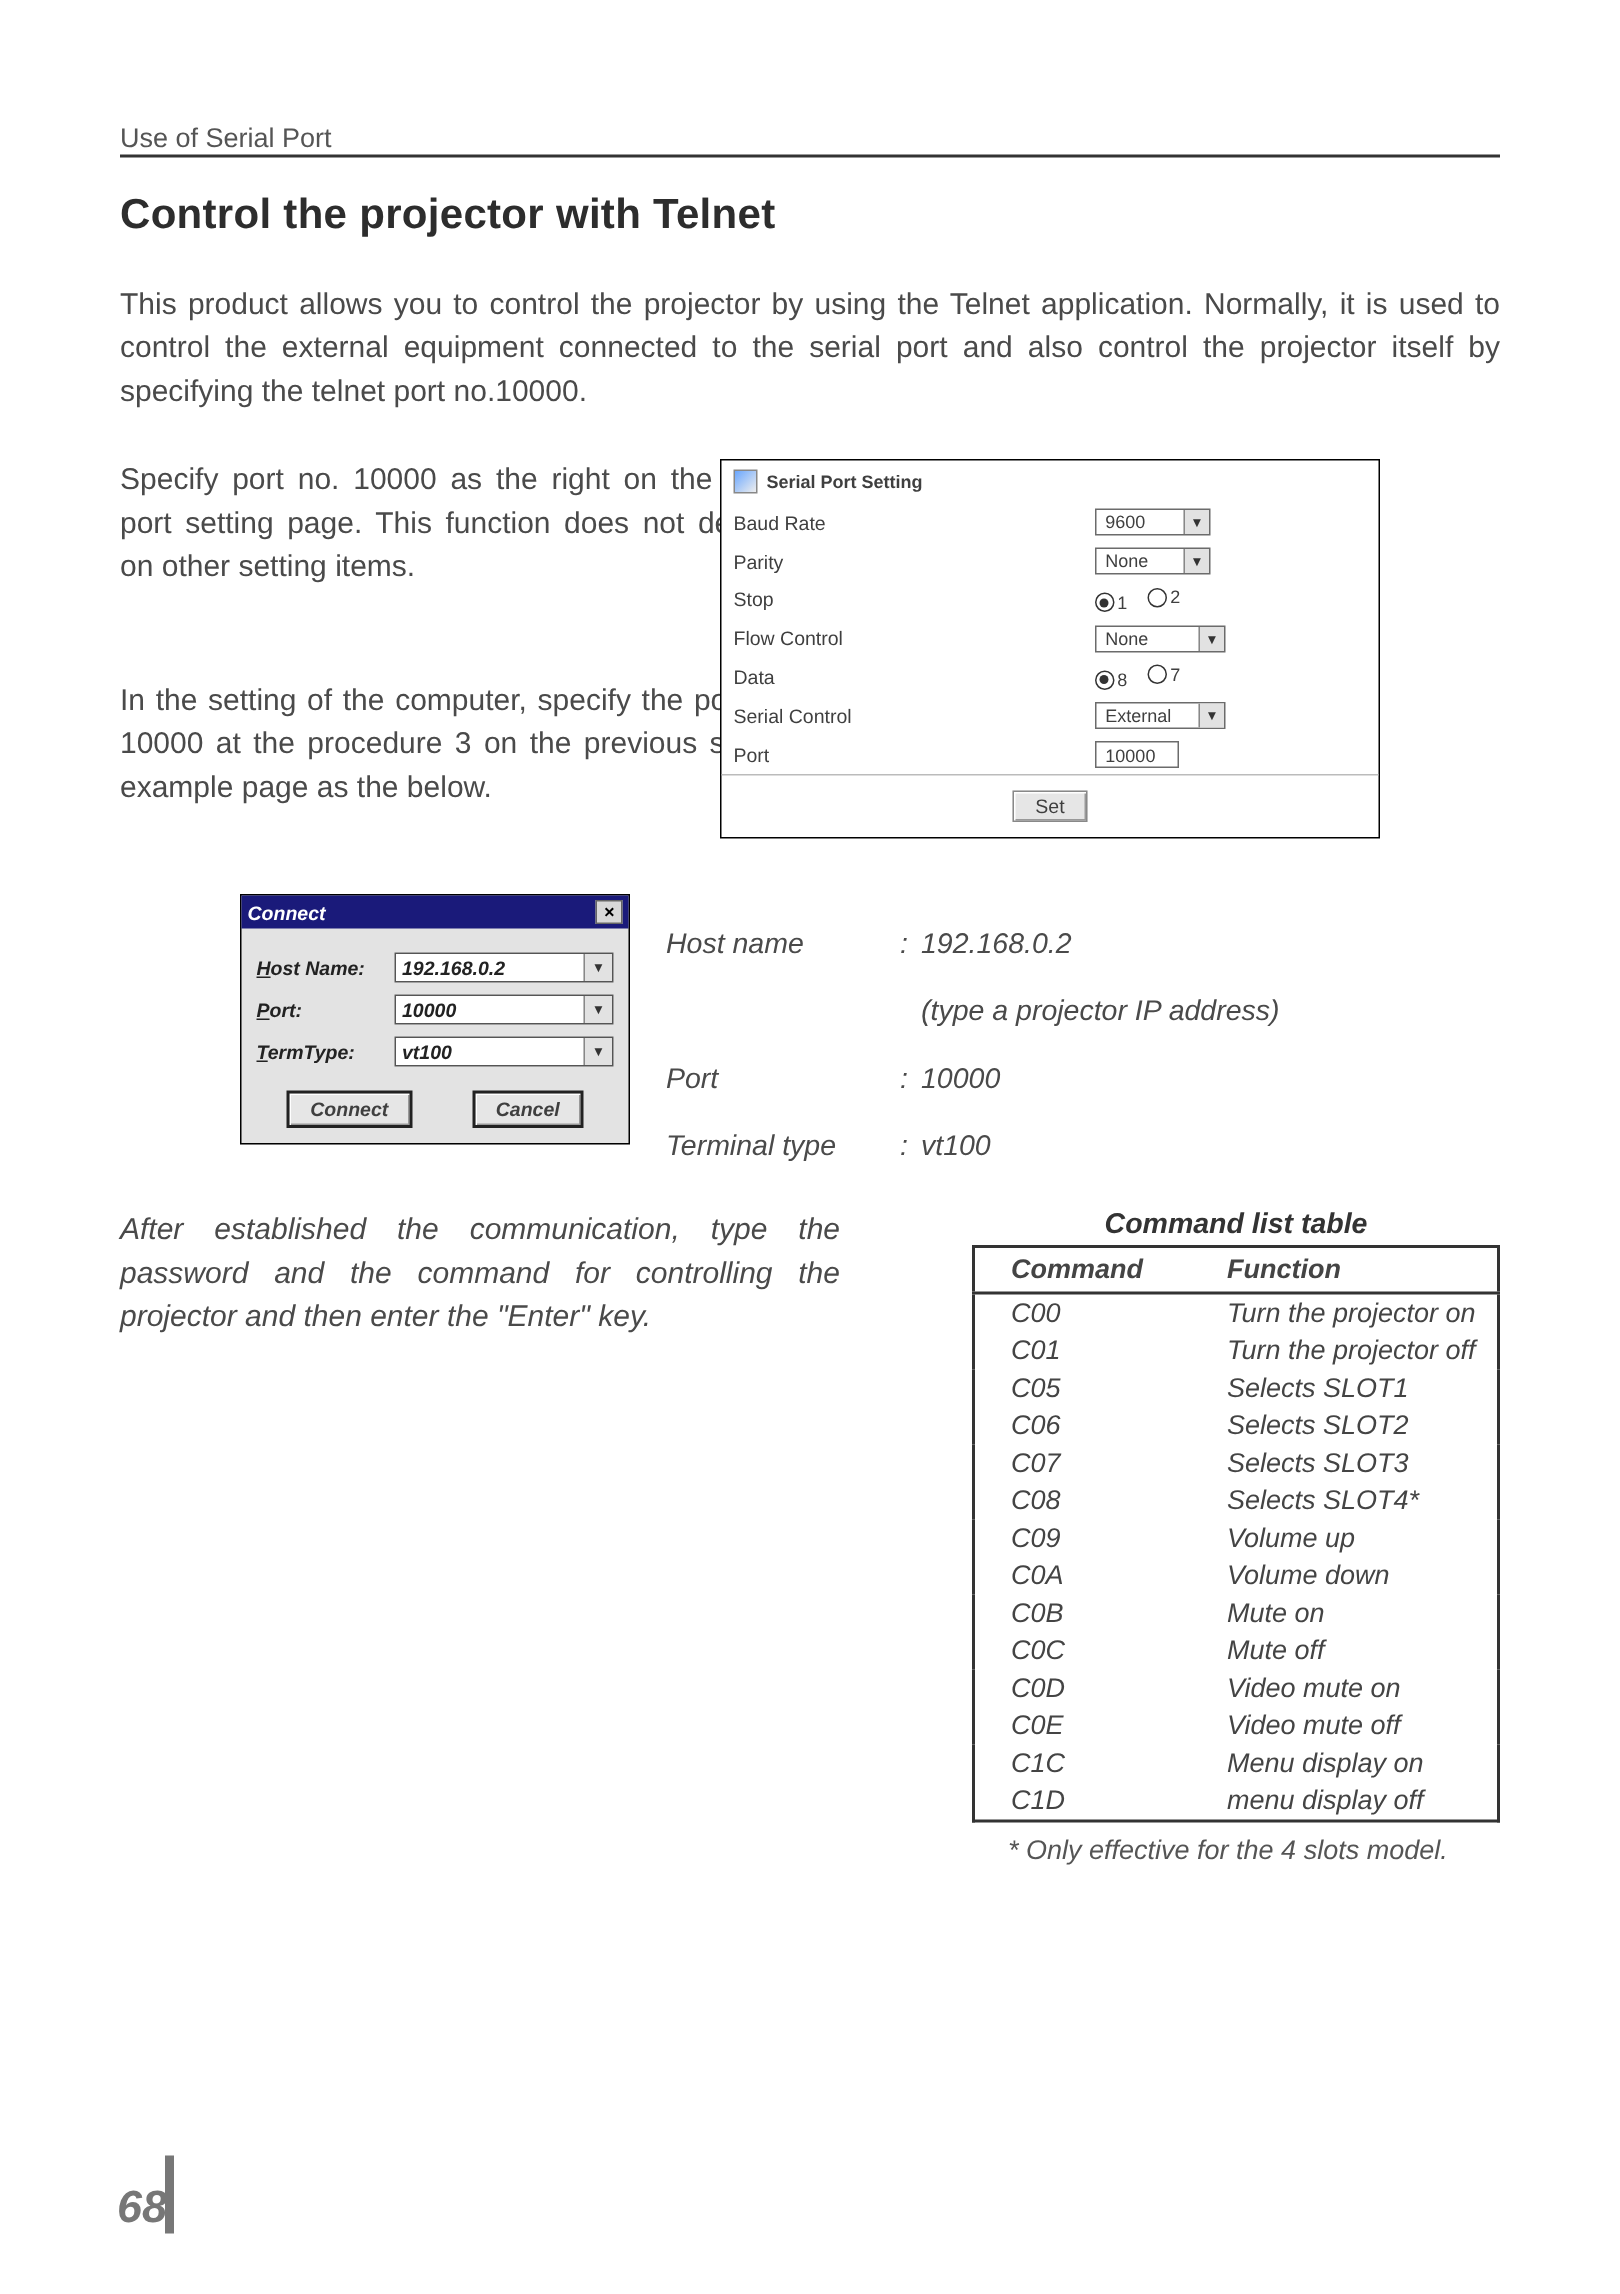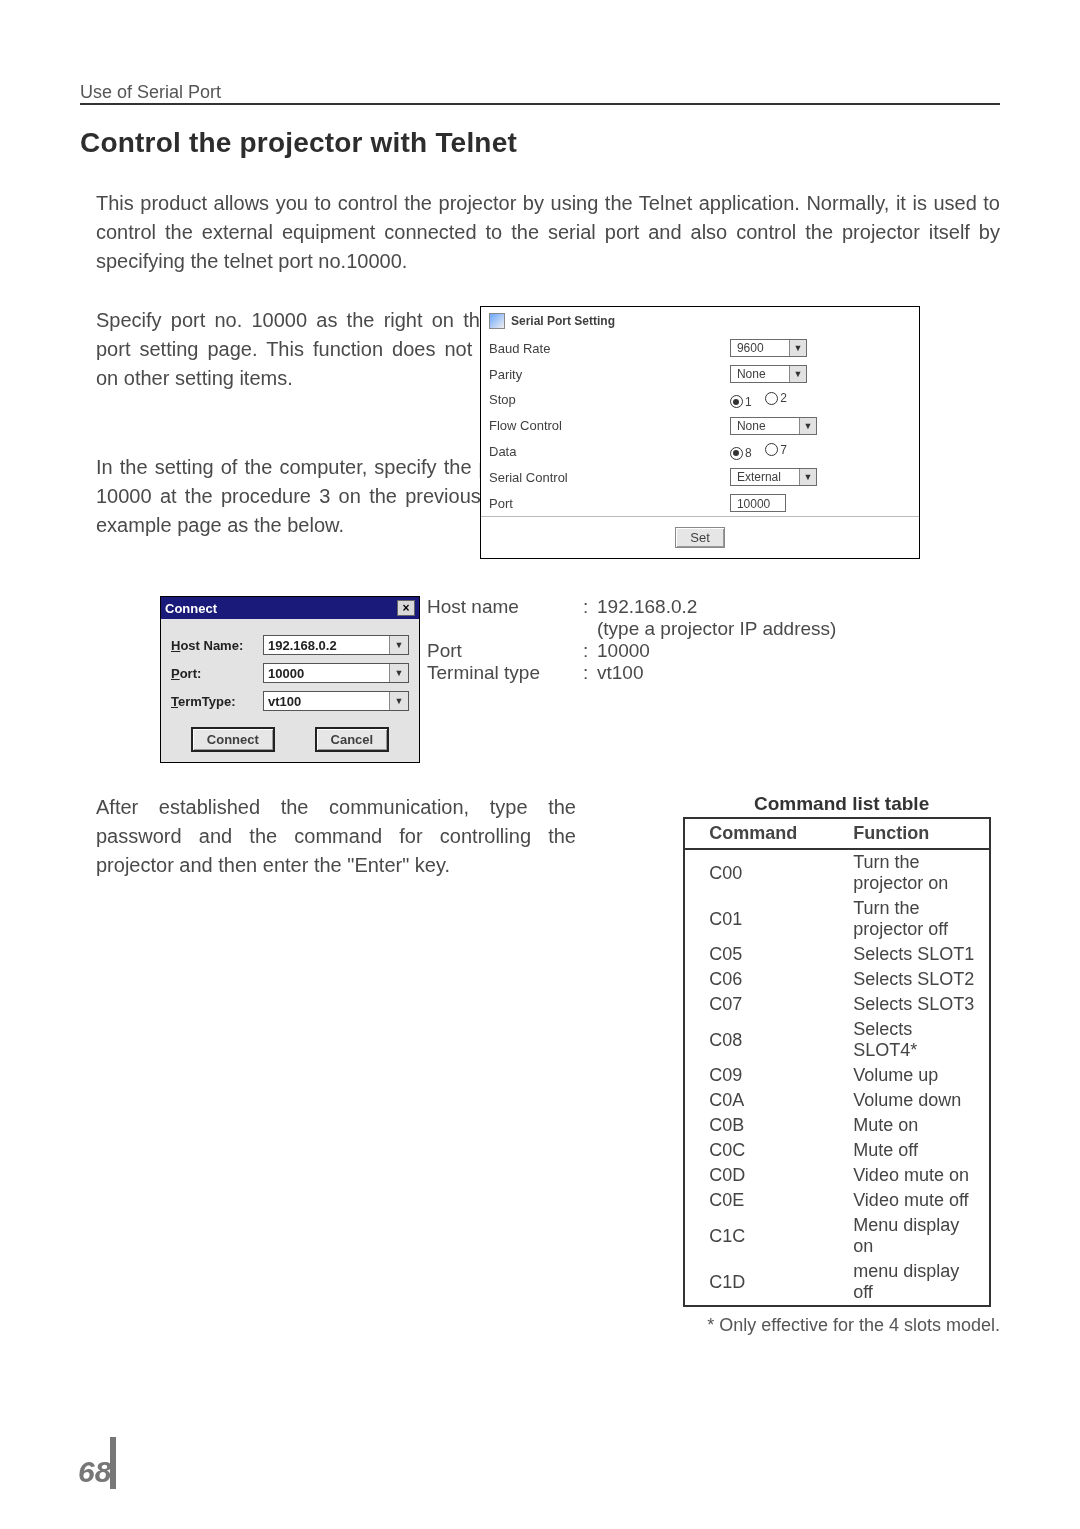--- a/index.html
+++ b/index.html
@@ -31,28 +31,28 @@
     margin-bottom: 30px;
     color: #2d2d2d;
   }
   .para {
     font-size: 20px;
     line-height: 1.45;
     color: #4a4a4a;
     text-align: justify;
     text-justify: inter-word;
     margin-bottom: 30px;
-    margin-left: 16px;
   }
   .para.narrow { width: 452px; }
   .row {
     display: flex;
     flex-direction: row;
-    gap: 7px;
+    gap: 24px;
     margin-bottom: 20px;
+    font-style: italic;
   }
   
   .panel {
     border: 1px solid #000;
     width: 440px;
     font-family: Tahoma, Arial, sans-serif;
     font-size: 13px;
     background: #fff;
     box-sizing: border-box;
     position: absolute;
@@ -197,38 +197,38 @@
     background:#e6e6e6;
     font-size:13px; font-weight:bold;
     padding: 3px 14px;
     box-shadow: 1px 1px 0 #fff inset, -1px -1px 0 #999 inset;
   }
   
   .kv {
     font-size: 19px;
     color: #4a4a4a;
   }
-  .kv-row { display:flex; }
+  .kv-row { display:flex;margin-top:23px; }
   .kv-row .k { width: 156px; }
   .kv-row .c { width: 14px; }
   .kv-row .v {  }
   
   .cmd-title {
     font-size: 19px;
     font-weight: bold;
     text-align: center;
     margin-bottom: 2px;
     color:#333;
   }
   table.cmd {
     border: 2px solid #333;
     border-collapse: collapse;
     font-size: 18px;
     color:#444;
-    width: 308px;
+    width: 352px;
     padding-left: 32px;
   }
   table.cmd th {
     text-align: left;
     padding: 4px 12px;
     border-bottom: 2px solid #333;
     font-weight: bold;
   }
   table.cmd td {
     padding: 2px 12px;

